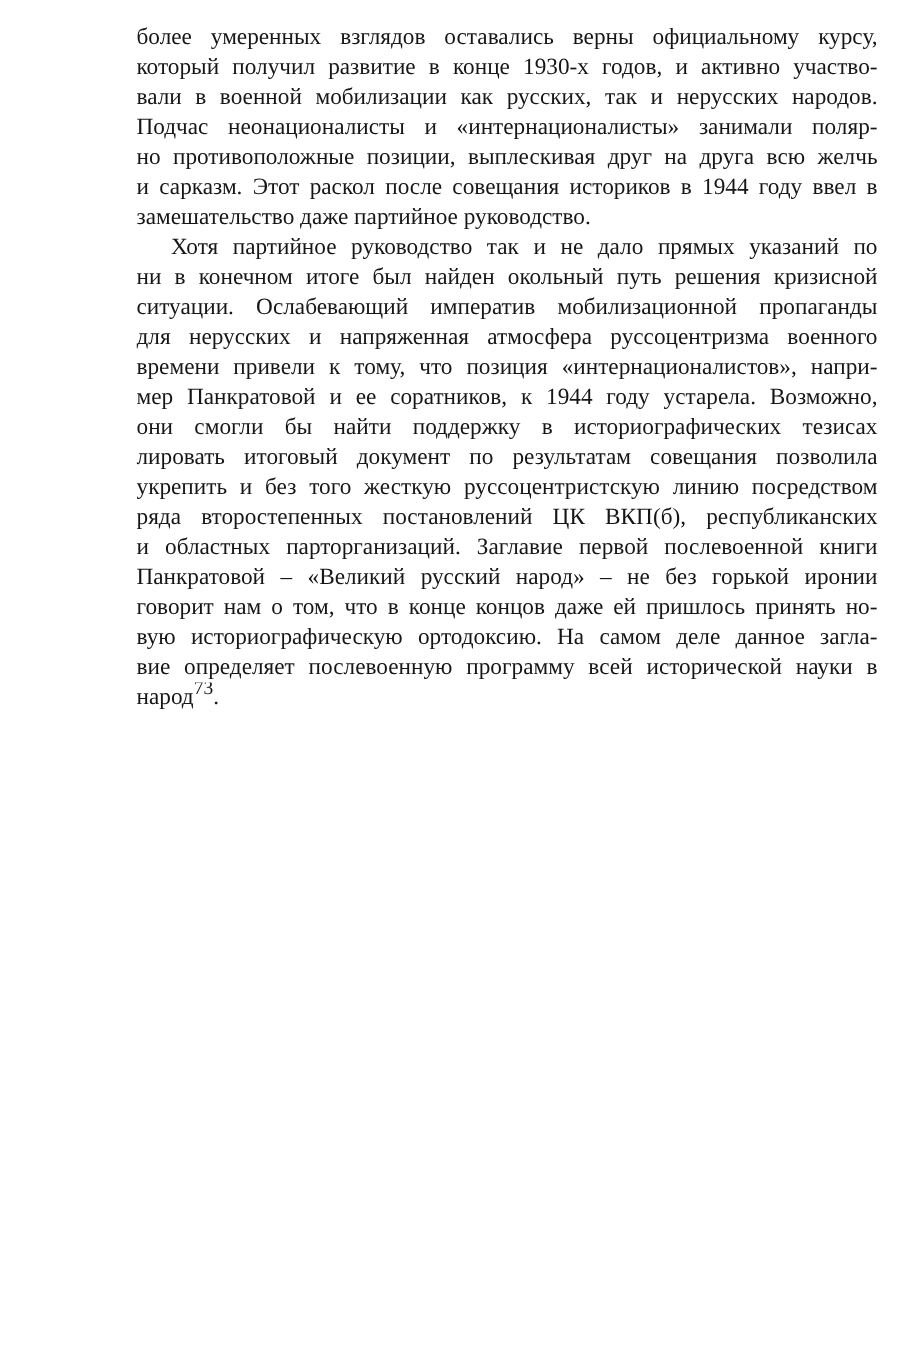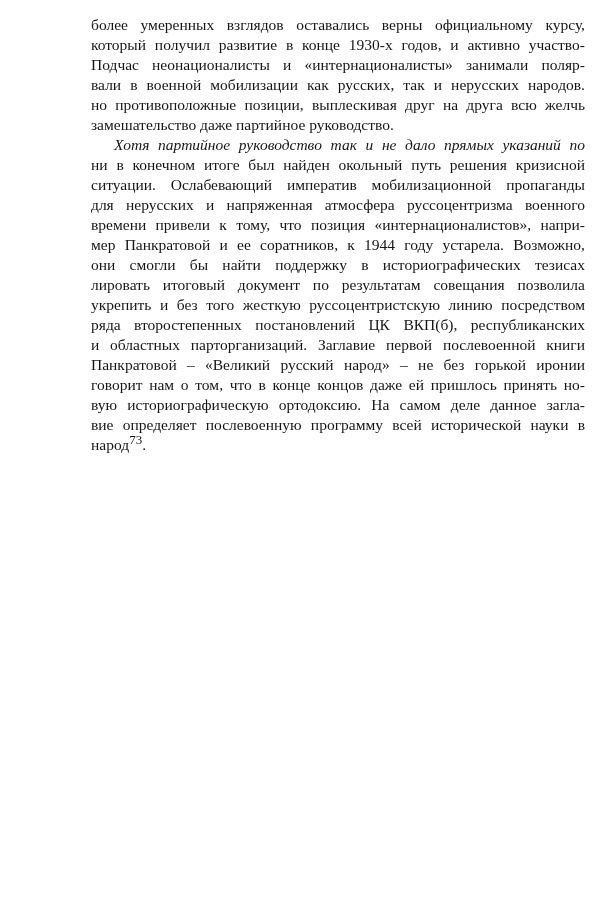--- a/index.html
+++ b/index.html
@@ -29,40 +29,40 @@
     height: 20px;
     overflow: hidden;
     text-align: justify;
     text-align-last: justify;
   }
   .book-line.para-end {
     text-align-last: left;
   }
   .book-line.indent {
     padding-left: 23px;
-    font-style: italic;
   }
   sup.fn {
     font-size: 13px;
     line-height: 0;
     vertical-align: super;
   }
 </style>
 </head>
 <body>
 
 <div class="book-page">
   <div class="text-block">
 
     <div>
       <div class="book-line">более умеренных взглядов оставались верны официальному курсу,</div>
       <div class="book-line">который получил развитие в конце 1930-х годов, и активно участво-</div>
+      <div class="book-line">вали в военной мобилизации как русских, так и нерусских народов.</div>
       <div class="book-line">Подчас неонационалисты и «интернационалисты» занимали поляр-</div>
-      <div class="book-line">вали в военной мобилизации как русских, так и нерусских народов.</div>
       <div class="book-line">но противоположные позиции, выплескивая друг на друга всю желчь</div>
+      <div class="book-line">и сарказм. Этот раскол после совещания историков в 1944 году ввел в</div>
       <div class="book-line para-end">замешательство даже партийное руководство.</div>
     </div>
 
     <div>
       <div class="book-line indent">Хотя партийное руководство так и не дало прямых указаний по</div>
       <div class="book-line">ни в конечном итоге был найден окольный путь решения кризисной</div>
       <div class="book-line">ситуации. Ослабевающий императив мобилизационной пропаганды</div>
       <div class="book-line">для нерусских и напряженная атмосфера руссоцентризма военного</div>
       <div class="book-line">времени привели к тому, что позиция «интернационалистов», напри-</div>
       <div class="book-line">мер Панкратовой и ее соратников, к 1944 году устарела. Возможно,</div>

